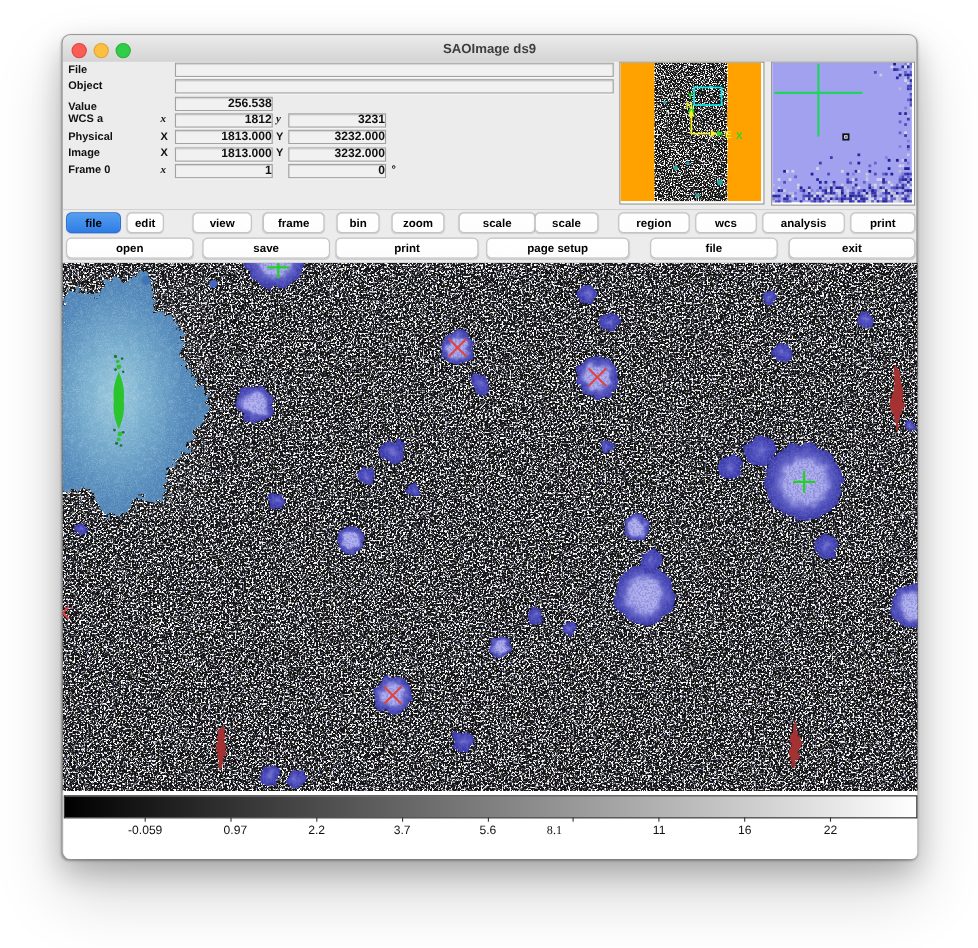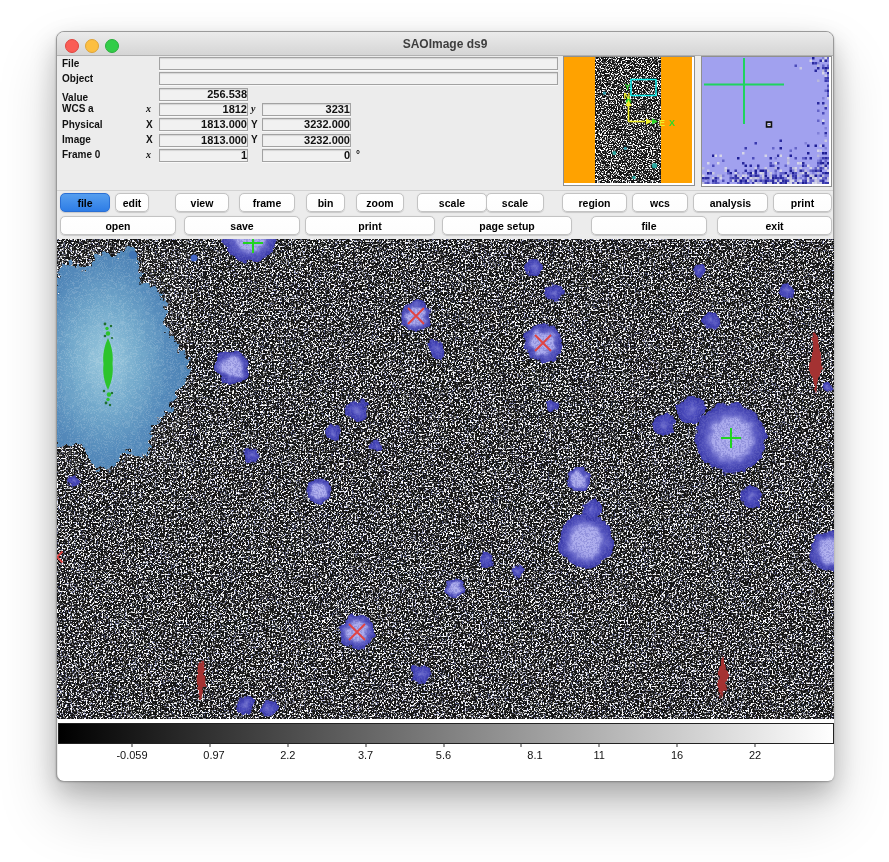--- a/index.html
+++ b/index.html
@@ -663,21 +663,21 @@
   <div class="cbt" style="left:75.0px;">-0.059</div>
 <div class="cbtick" style="left:75.0px;"></div>
 <div class="cbt" style="left:157px;">0.97</div>
 <div class="cbtick" style="left:152.9px;"></div>
 <div class="cbt" style="left:230.8px;">2.2</div>
 <div class="cbtick" style="left:230.8px;"></div>
 <div class="cbt" style="left:308.6px;">3.7</div>
 <div class="cbtick" style="left:308.6px;"></div>
 <div class="cbt" style="left:386.5px;">5.6</div>
 <div class="cbtick" style="left:386.5px;"></div>
-<div class="cbt" style="left:478px;">8.1</div>
+<div class="cbt" style="left:447px;font-family:Liberation Serif, serif;">8.1</div>
 <div class="cbtick" style="left:464.4px;"></div>
 <div class="cbt" style="left:542.2px;">11</div>
 <div class="cbtick" style="left:542.2px;"></div>
 <div class="cbt" style="left:620.1px;">16</div>
 <div class="cbtick" style="left:620.1px;"></div>
 <div class="cbt" style="left:698.0px;">22</div>
 <div class="cbtick" style="left:698.0px;"></div>
 </div>
 
 </body></html>

